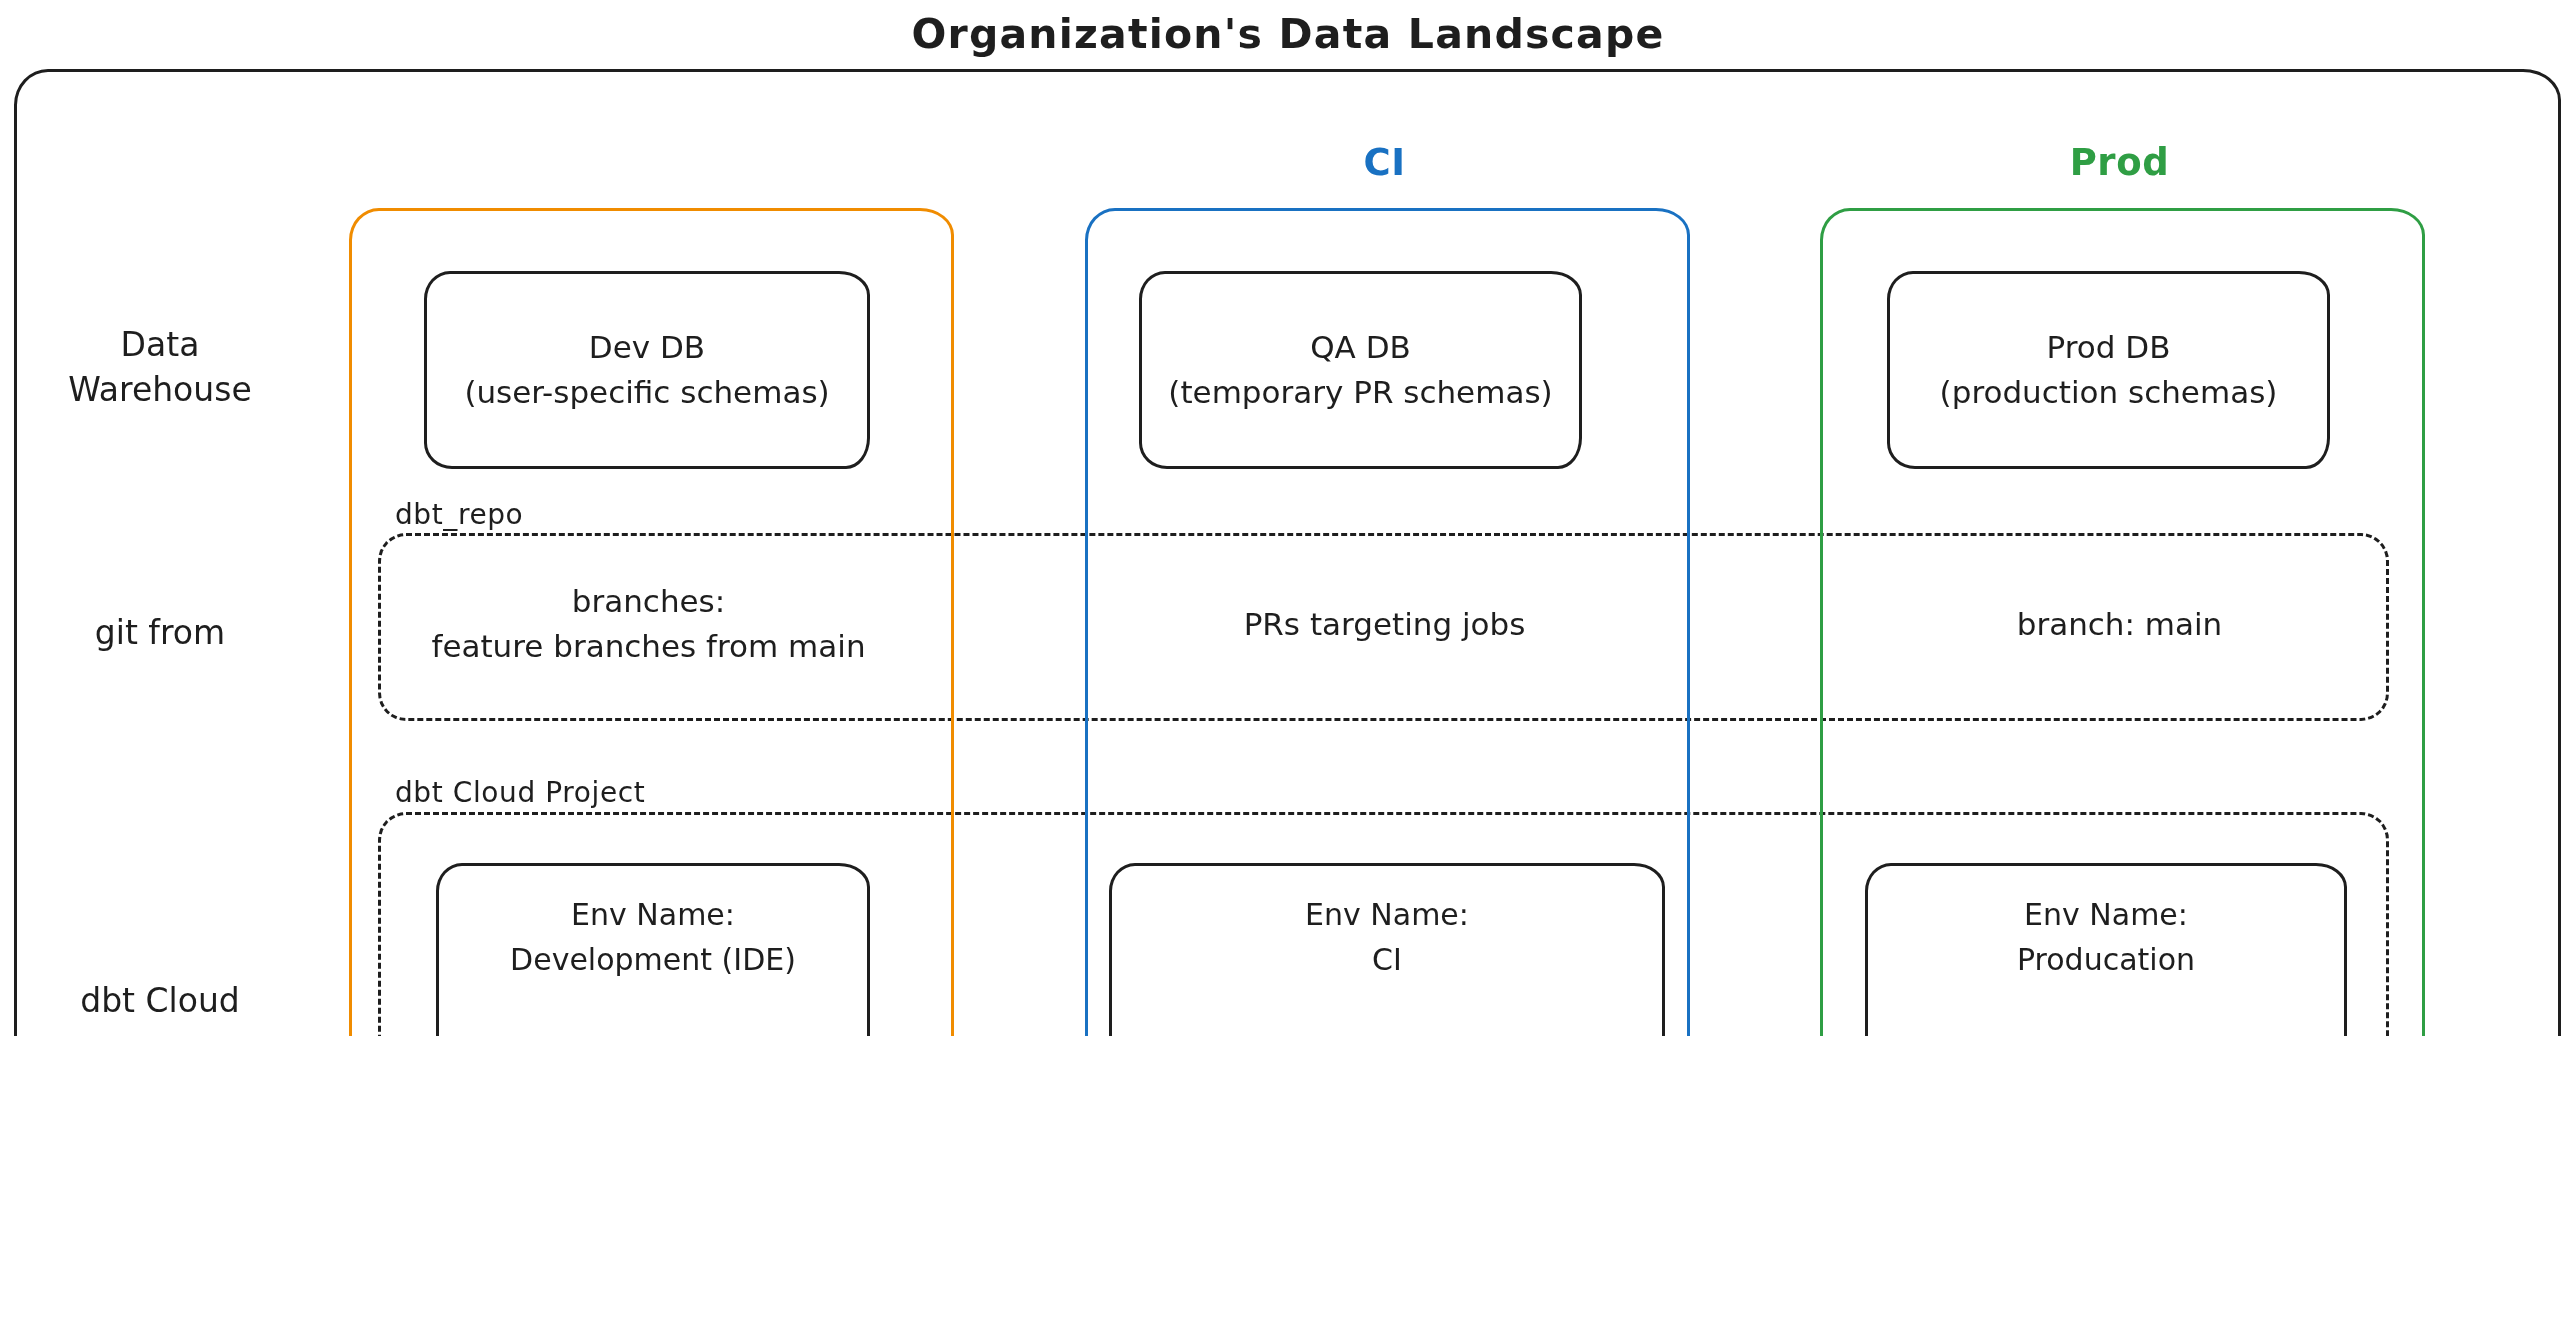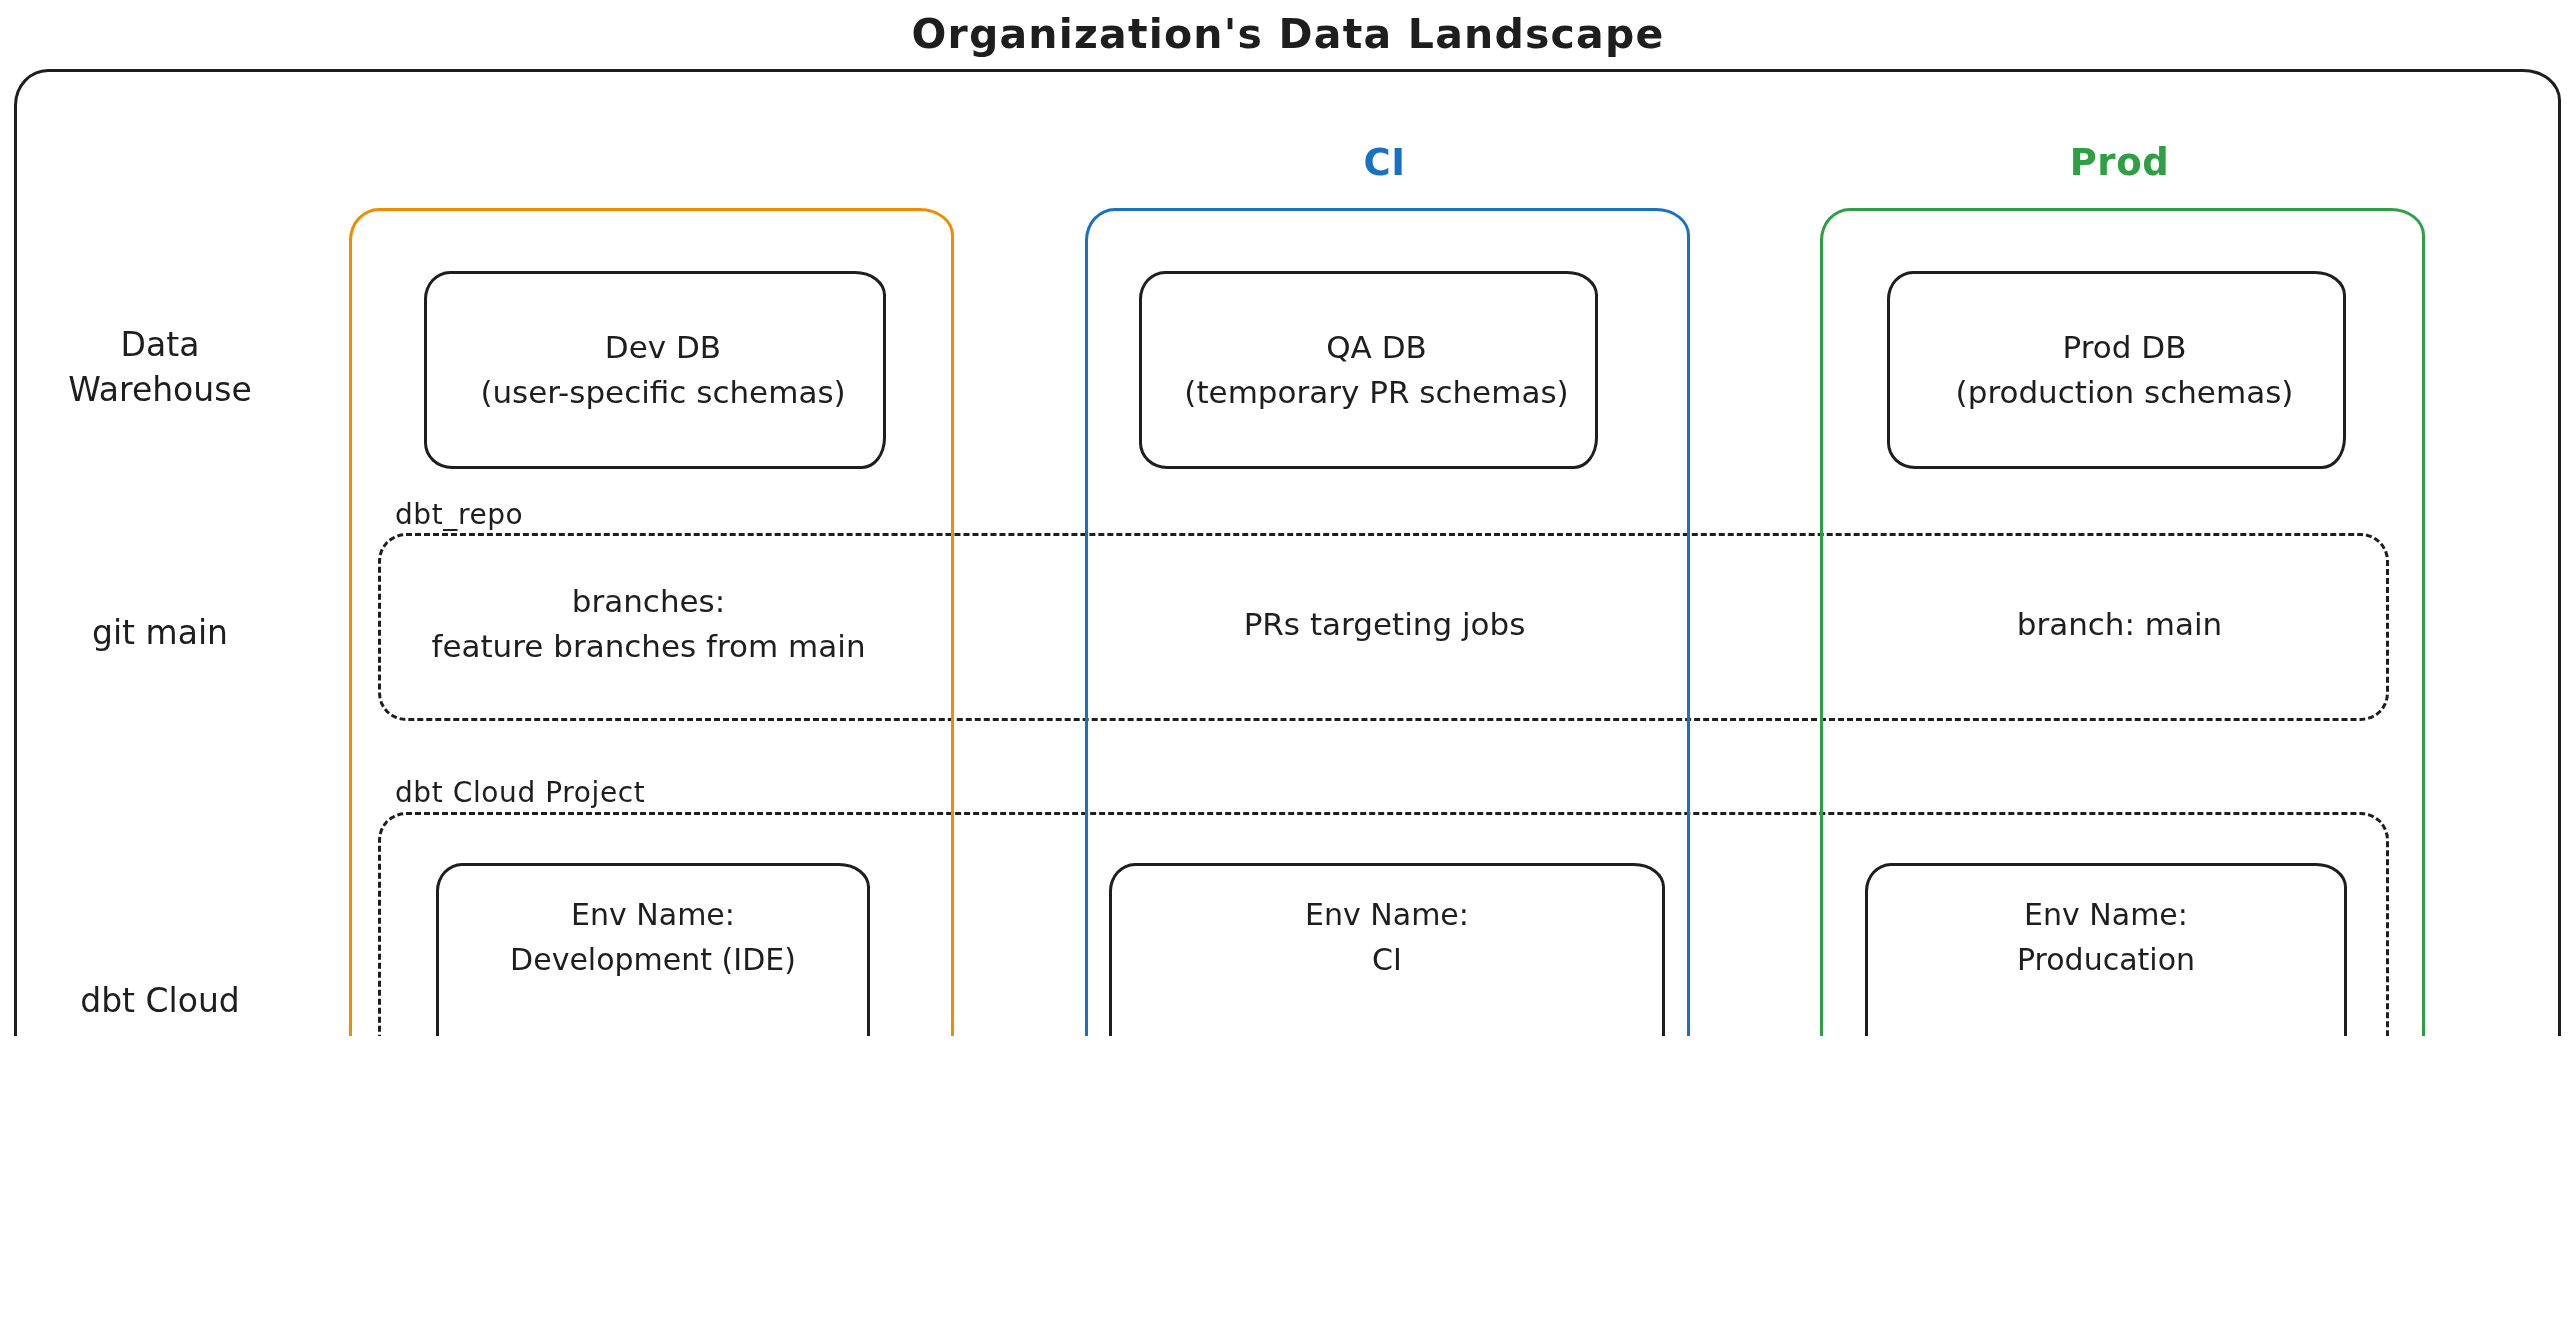--- a/index.html
+++ b/index.html
@@ -46,21 +46,21 @@
   }
 
   .node {
     border: 3.6px solid #1e1e1e;
     background: #ffffff;
     display: flex; align-items: center; justify-content: center;
     font-size: 31px; line-height: 1.45; text-align: center;
     border-radius: 26px 31px 24px 28px / 28px 24px 31px 26px;
   }
 
-  .db-node { top: 271px; height: 192px; padding-left: 16px; }
+  .db-node { top: 271px; height: 192px; }
 
   .group-label { font-size: 28px; letter-spacing: 0.6px; }
 
   .group-box {
     left: 378px; width: 2005px;
     border: 3px dashed #1e1e1e;
     border-radius: 28px;
     background: transparent;
   }
   .group-box.repo  { top: 533px;  height: 182px; }
@@ -96,21 +96,21 @@
 
   <div class="abs col-header x-ci" style="color: rgb(25, 113, 194);">CI</div>
   <div class="abs col-header x-prod" style="color: rgb(47, 158, 68);">Prod</div>
 
   <div class="abs col-box x-dev" style="border-color: rgb(240, 140, 0);"></div>
   <div class="abs col-box x-ci" style="border-color: rgb(25, 113, 194);"></div>
   <div class="abs col-box x-prod" style="border-color: rgb(47, 158, 68);"></div>
 
   <div class="abs row-label pre" style="top:323px;">Data
 Warehouse</div>
-  <div class="abs row-label" style="top:611px;">git main</div>
+  <div class="abs row-label" style="top:611px;">git from</div>
   <div class="abs row-label" style="top:979px;">dbt Cloud</div>
 
   <div class="abs node db-node pre" style="left:424px; width:440px;">Dev DB
 (user-specific schemas)</div>
   <div class="abs node db-node pre" style="left:1139px; width:437px;">QA DB
 (temporary PR schemas)</div>
   <div class="abs node db-node pre" style="left:1887px; width:437px;">Prod DB
 (production schemas)</div>
 
   <div class="abs git-cell pre x-dev">branches:

